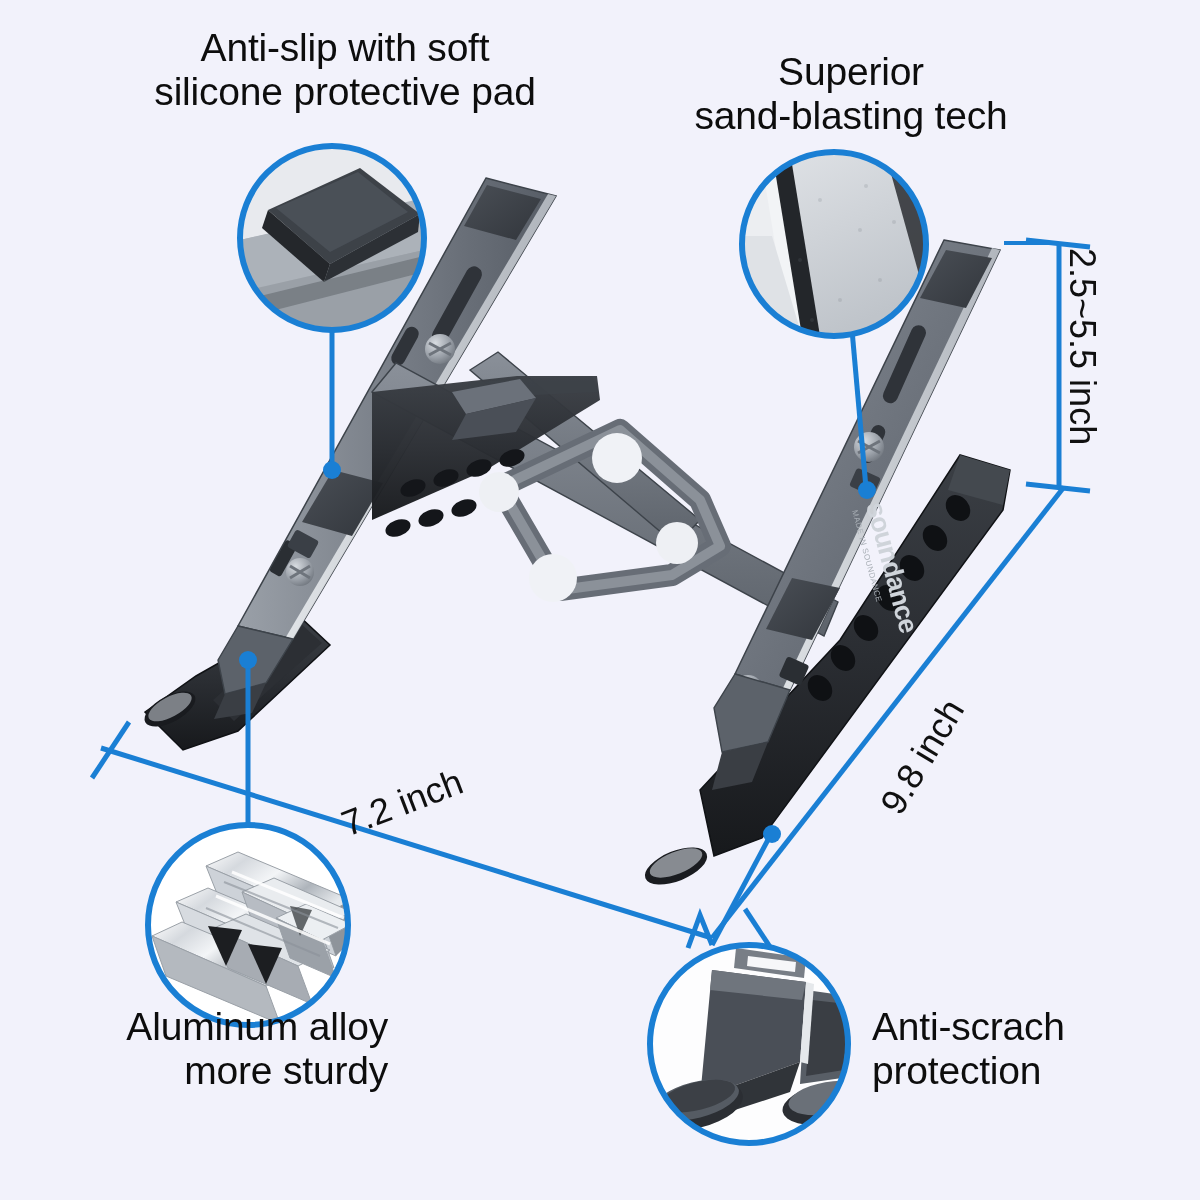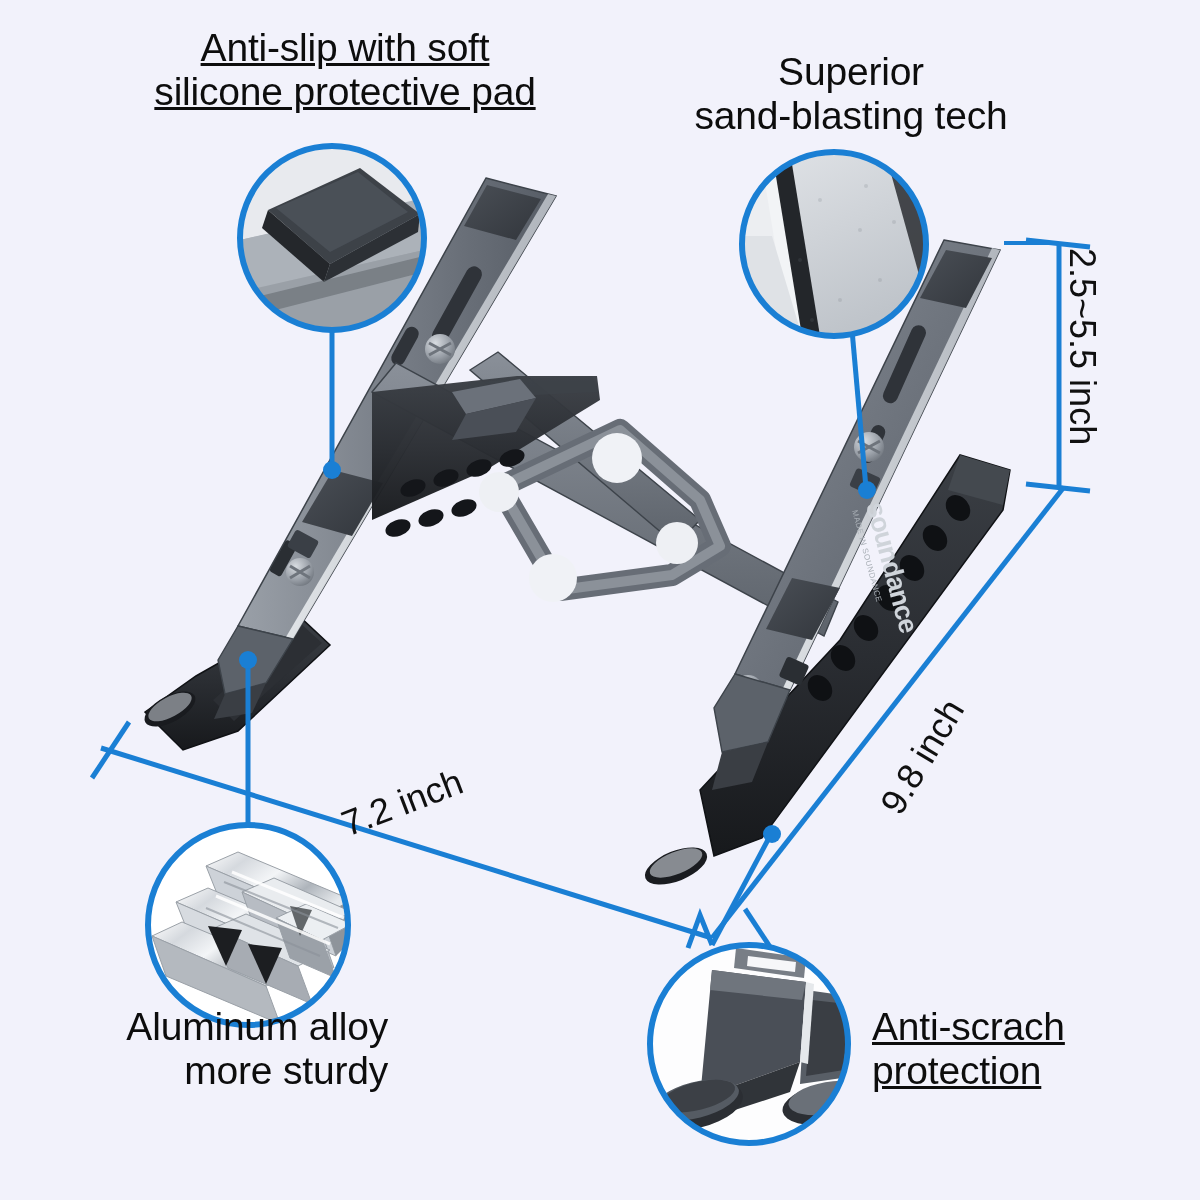--- a/index.html
+++ b/index.html
@@ -7,24 +7,24 @@
     width:1200px;height:1200px;overflow:hidden;
     font-family:"Liberation Sans", sans-serif;
     background:#f2f2fb;
   }
   #stage{position:relative;width:1200px;height:1200px;background:#f2f2fb;}
   .layer{position:absolute;left:0;top:0;width:1200px;height:1200px;}
   .label{
     position:absolute;color:#0d0d0d;font-weight:400;
     line-height:1.12;letter-spacing:-0.2px;white-space:pre;
   }
-  .lbl-tl{left:150px;top:26px;font-size:39px;text-align:center;width:390px;text-decoration:underline;}
+  .lbl-tl{left:150px;top:26px;font-size:39px;text-align:center;width:390px;}
   .lbl-tr{left:676px;top:50px;font-size:39px;text-align:center;width:350px;}
   .lbl-bl{left:88px;top:1005px;font-size:39px;text-align:right;width:300px;}
-  .lbl-br{left:872px;top:1005px;font-size:39px;text-align:left;width:300px;text-decoration:underline;}
+  .lbl-br{left:872px;top:1005px;font-size:39px;text-align:left;width:300px;}
   .dim{position:absolute;color:#101010;font-size:36px;white-space:nowrap;}
   .dim-h{left:336px;top:806px;transform:rotate(-21deg);transform-origin:0 0;}
   .dim-d{left:872px;top:800px;transform:rotate(-59deg);transform-origin:0 0;}
   .dim-v{left:1103px;top:248px;transform:rotate(90deg);transform-origin:0 0;}
   svg{display:block;}
 </style>
 </head>
 <body>
 
 <div id="stage">

